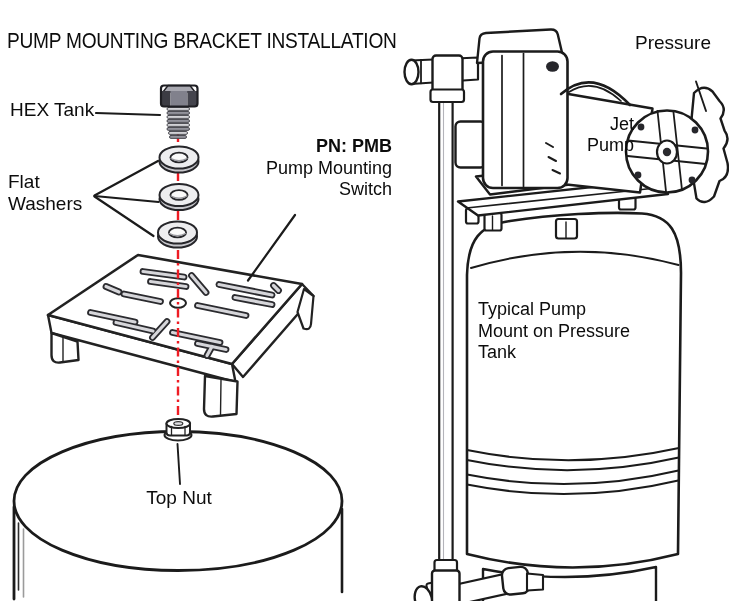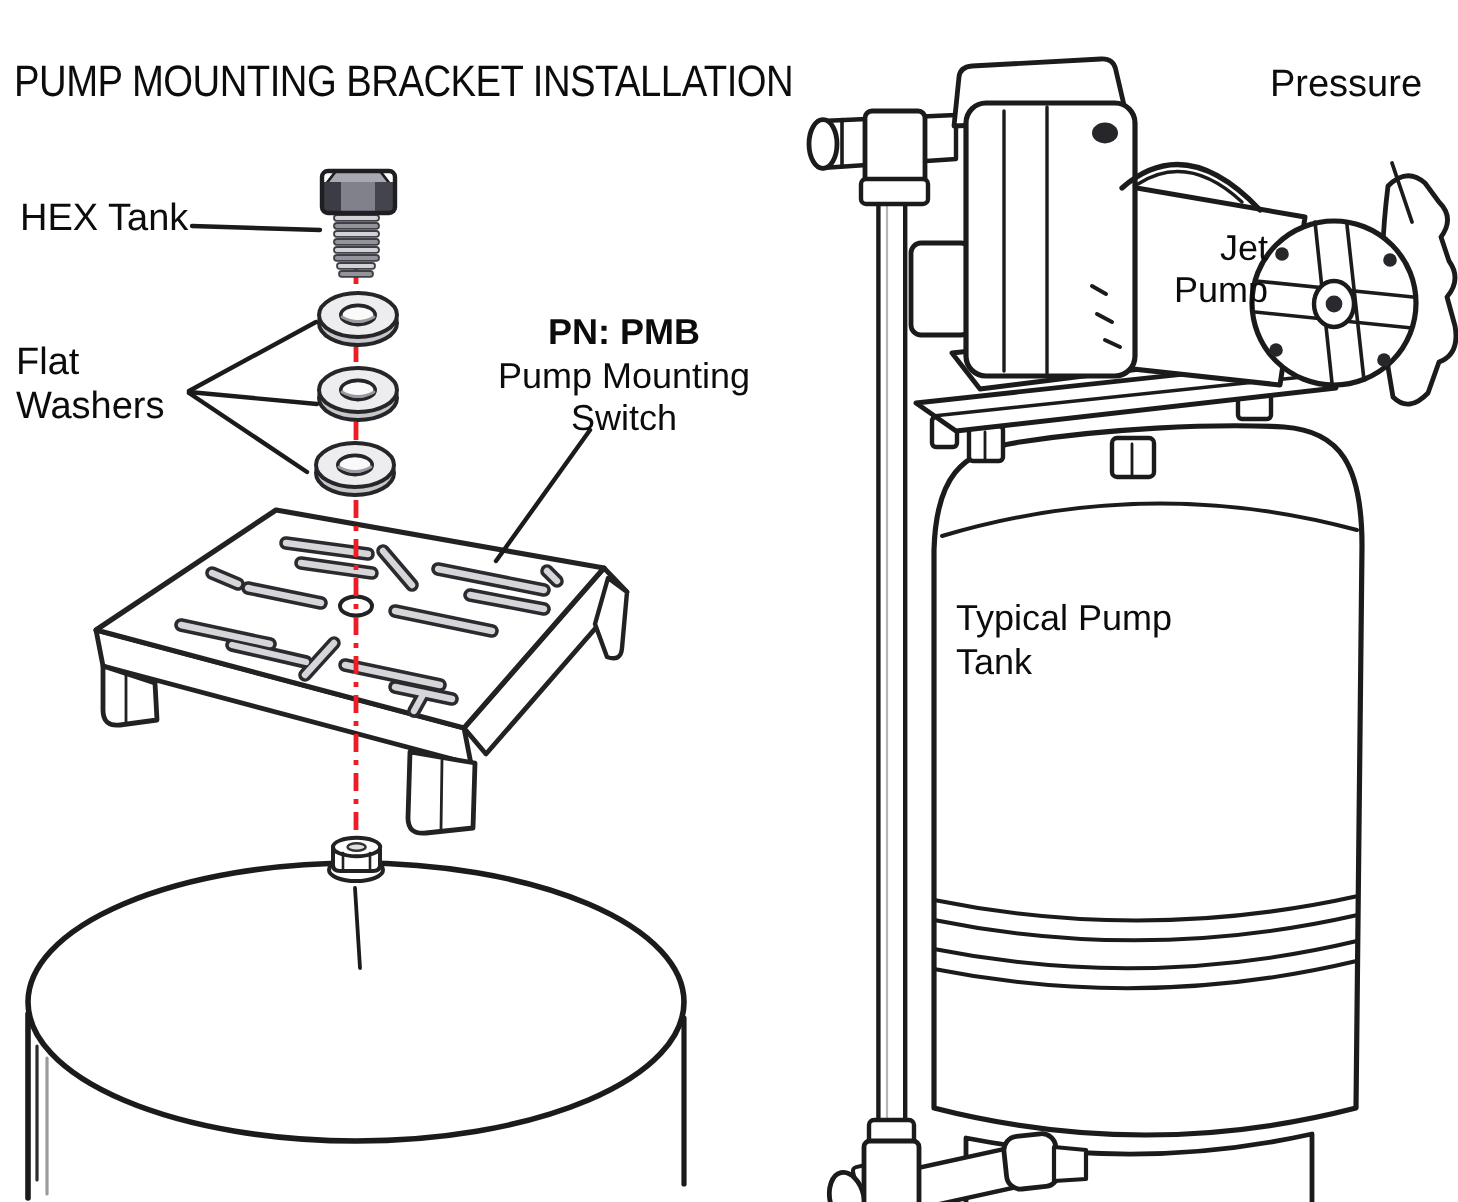--- a/index.html
+++ b/index.html
@@ -15,21 +15,21 @@
   }
   .artwork { position: absolute; left: 0; top: 0; }
   .label { position: absolute; color: #0c0c0c; white-space: nowrap; }
   .label .line { display: block; }
   .page-title {
     left: 7px; top: 4px; font-size: 22px; letter-spacing: -0.3px;
     transform: scaleX(0.87); transform-origin: left top;
   }
   .hex-bolt-label { left: 10px; top: 75px; font-size: 19px; }
   .flat-washers-label { left: 8px; top: 147px; font-size: 19px; line-height: 1.18; }
-  .pn-label { left: 232px; top: 132px; width: 160px; text-align: center;
+  .pn-label { left: 232px; top: 112px; width: 160px; text-align: right;
               font-size: 18px; line-height: 1.2; }
   .pn-label .pn-number { font-weight: bold; }
   .tank-nut-label { left: 100px; top: 463px; width: 158px; text-align: center;
                     font-size: 19px; line-height: 1.18; }
   .jet-pump-label { left: 558px; top: 90px; width: 76px; text-align: right;
                     font-size: 18px; line-height: 1.18; }
   .pressure-switch-label { left: 628px; top: 8px; width: 90px; text-align: center;
                            font-size: 19px; line-height: 1.18; }
   .typical-label { left: 478px; top: 275px; width: 190px; text-align: left;
                    font-size: 18px; line-height: 1.2; }
@@ -252,29 +252,31 @@
     <span class="line">Washers</span>
   </div>
 
   <div class="label pn-label">
     <span class="line pn-number">PN: PMB</span>
     <span class="line">Pump Mounting</span>
     <span class="line">Switch</span>
   </div>
 
   <div class="label tank-nut-label">
+    <span class="line">Top Nut</span>
   </div>
 
   <div class="label jet-pump-label">
     <span class="line">Jet</span>
     <span class="line">Pump</span>
   </div>
 
   <div class="label pressure-switch-label">
     <span class="line">Pressure</span>
   </div>
 
   <div class="label typical-label">
     <span class="line">Typical Pump</span>
+    <span class="line">Mount on Pressure</span>
     <span class="line">Tank</span>
   </div>
 
 </div>
 
 </body></html>

